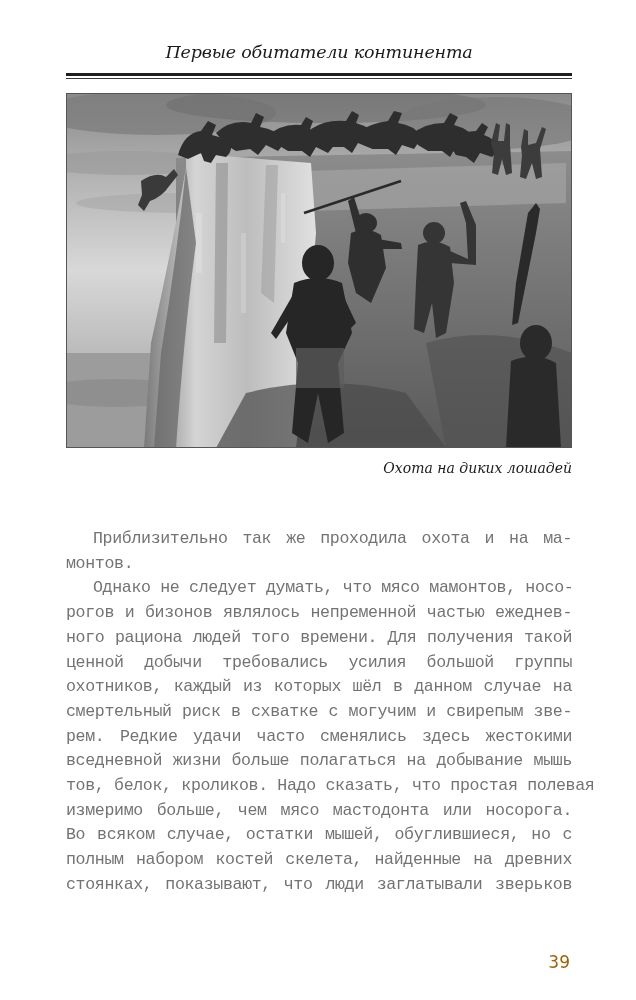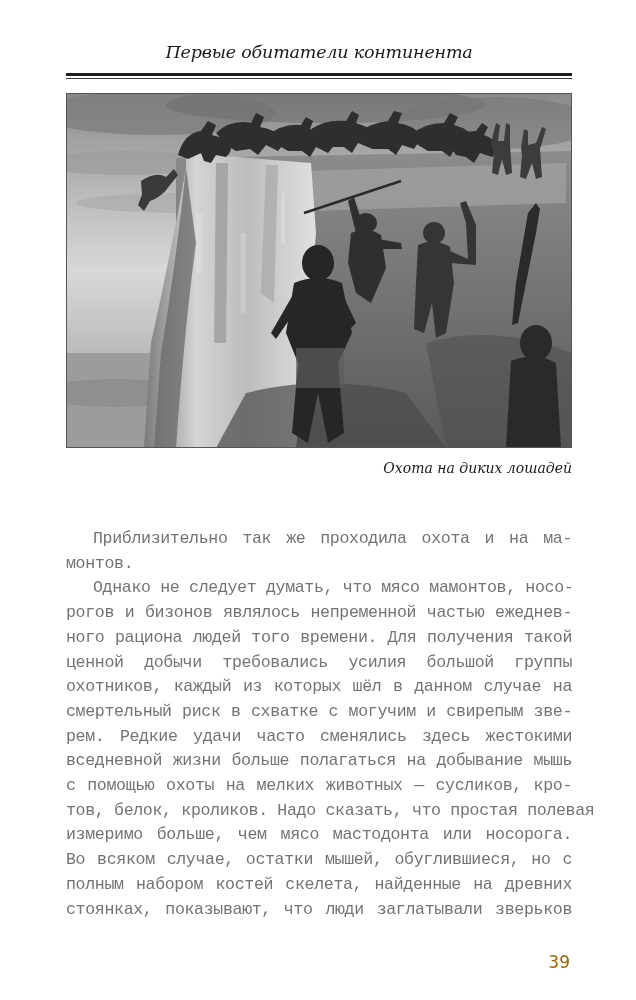--- a/index.html
+++ b/index.html
@@ -147,21 +147,20 @@
     </div>
     <div>
       <span class="line indent">Однако не следует думать, что мясо мамонтов, носо-</span>
       <span class="line">рогов и бизонов являлось непременной частью ежеднев-</span>
       <span class="line">ного рациона людей того времени. Для получения такой</span>
       <span class="line">ценной добычи требовались усилия большой группы</span>
       <span class="line">охотников, каждый из которых шёл в данном случае на</span>
       <span class="line">смертельный риск в схватке с могучим и свирепым зве-</span>
       <span class="line">рем. Редкие удачи часто сменялись здесь жестокими</span>
       <span class="line">вседневной жизни больше полагаться на добывание мышь</span>
-      <span class="line">с помощью охоты на мелких животных — сусликов, кро-</span>
       <span class="line">тов, белок, кроликов. Надо сказать, что простая полевая</span>
       <span class="line">измеримо больше, чем мясо мастодонта или носорога.</span>
       <span class="line">Во всяком случае, остатки мышей, обуглившиеся, но с</span>
       <span class="line">полным набором костей скелета, найденные на древних</span>
       <span class="line">стоянках, показывают, что люди заглатывали зверьков</span>
     </div>
   </div>
 
   <div class="page-number">39</div>
 </div>

